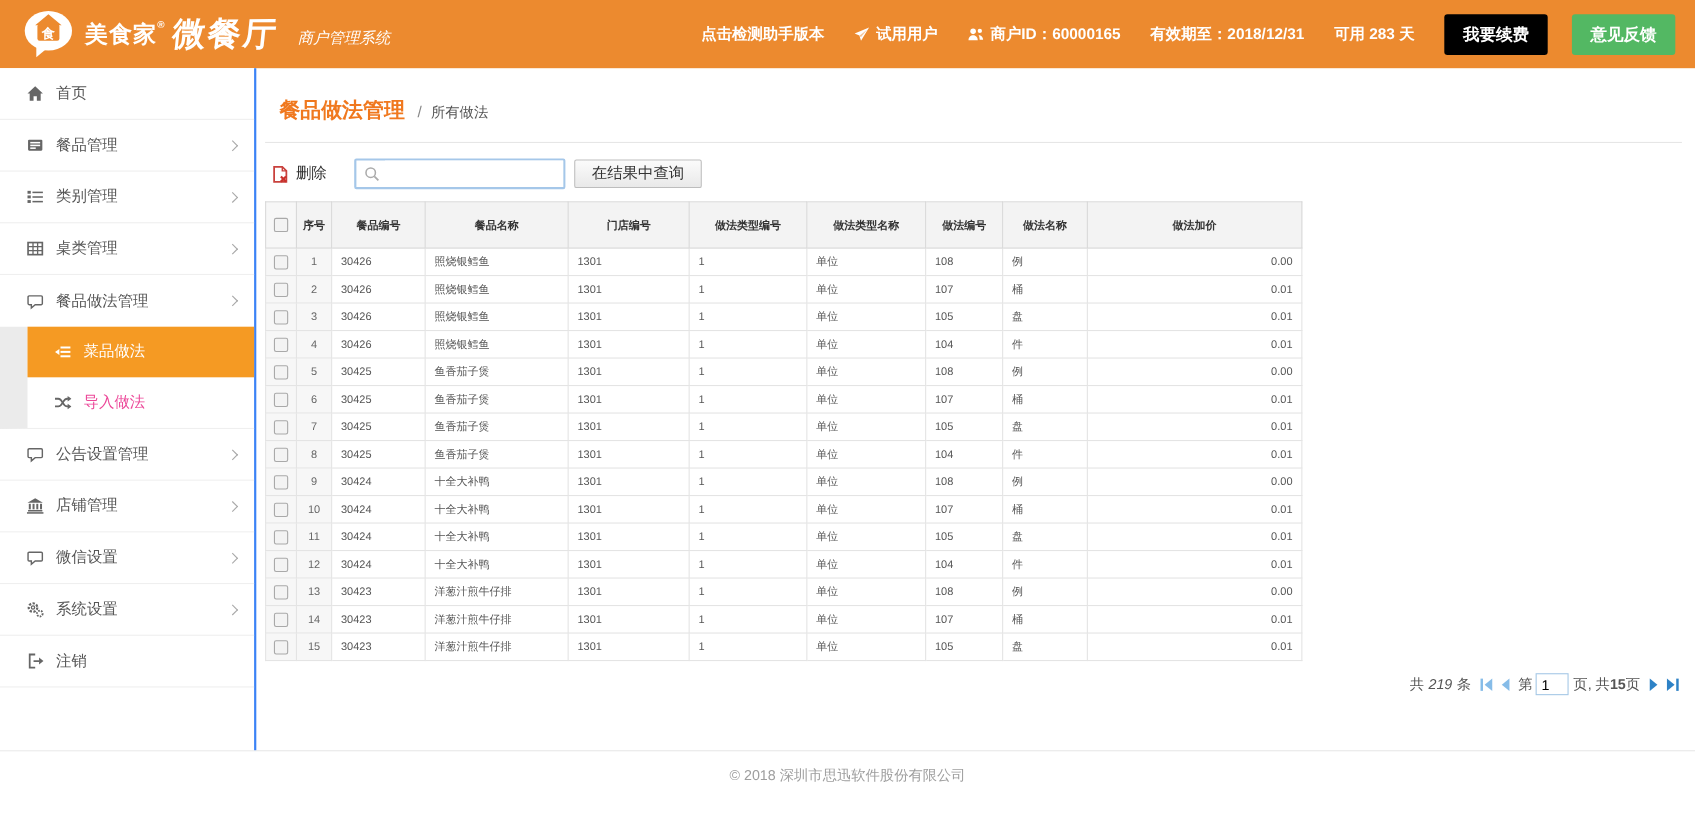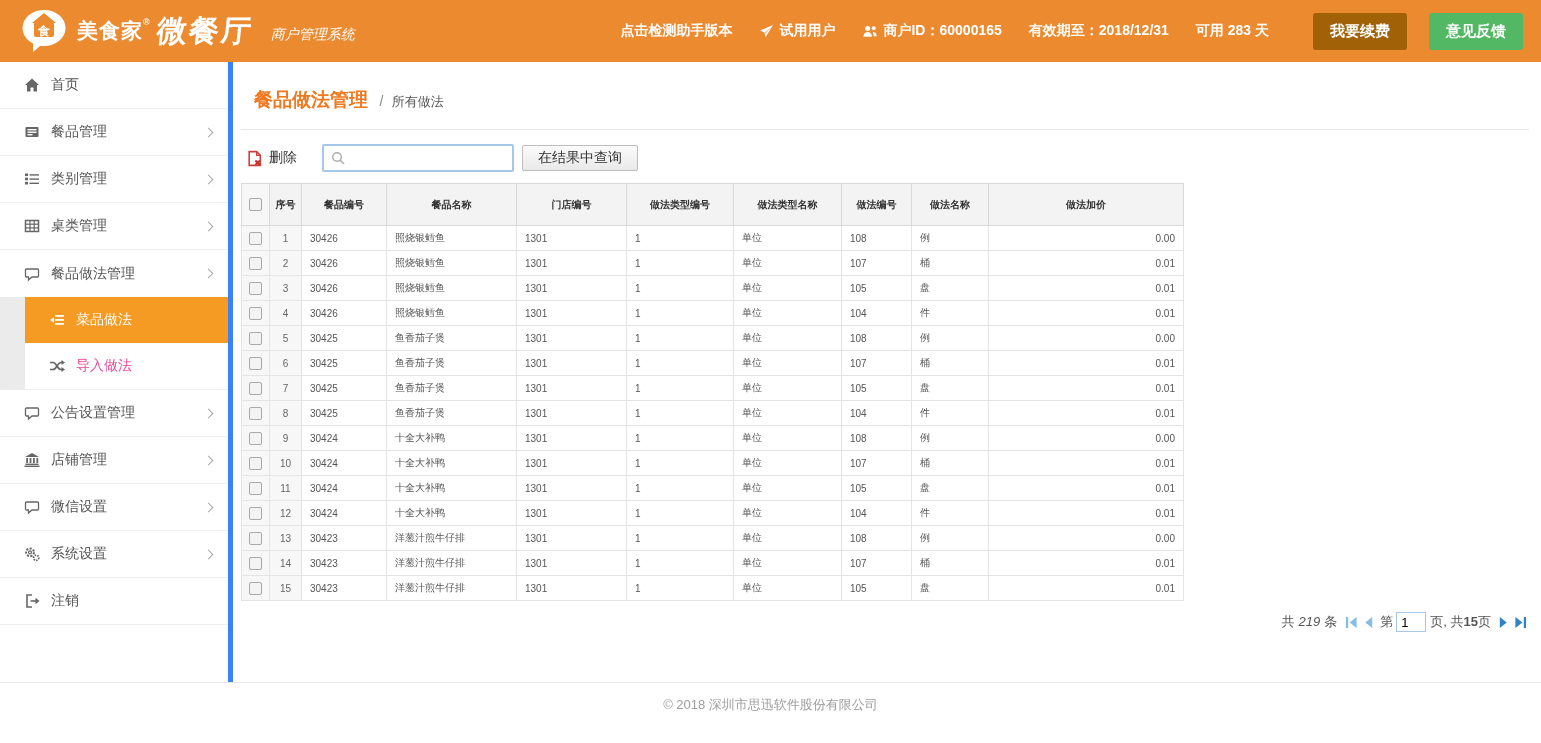--- a/index.html
+++ b/index.html
@@ -10,26 +10,26 @@
   .logo { display:flex; align-items:center; }
   .logo-bubble { width:48px; height:46px; margin-right:9px; }
   .brand-cn { font-size:21px; font-weight:bold; letter-spacing:1px; }
   .brand-reg { font-size:9px; vertical-align:top; }
   .brand-product { font-size:30px; font-weight:bold; margin-left:6px; transform:skewX(-6deg); letter-spacing:2px; }
   .subtitle { font-size:14px; margin-left:18px; align-self:flex-end; padding-bottom:10px;font-style:italic; }
   .topnav { margin-left:auto; display:flex; align-items:center; gap:27px; font-size:14px; font-weight:bold; }
   .topnav-item { display:flex; align-items:center; gap:5px; white-space:nowrap; }
   .topnav-item svg { display:block; }
   .top-btn { border:none; color:#fff; font-size:15px; font-weight:bold; padding:9px 17px; border-radius:3px; cursor:pointer; font-family:inherit; }
-  .btn-renew { background:#a16207; margin-left:44px; }
+  .btn-renew { background:#000000; margin-left:27px; }
   .btn-feedback { background:#53B863; margin-left:22px; }
 
   
   .layout { display:flex; height:620px; }
-  .sidebar { width:233px; border-right:5px solid #3b82f6; background:#fff; flex:0 0 233px; }
+  .sidebar { width:233px; border-right:2px solid #3b82f6; background:#fff; flex:0 0 233px; }
   .menu-item { height:47px; display:flex; align-items:center; padding:0 16px 0 24px; border-bottom:1px solid #EFEFEF; color:#555; font-size:14px; cursor:pointer; }
   .menu-item .mi-icon { width:18px; height:16px; margin-right:9px; display:flex; align-items:center; }
   .chevron { margin-left:auto; width:7px; height:7px; border-top:1px solid #A8A8A8; border-right:1px solid #A8A8A8; transform:rotate(45deg); }
   .submenu { border-left:25px solid #EBEBEB; border-bottom:1px solid #EFEFEF; }
   .submenu-item { height:46px; display:flex; align-items:center; padding-left:24px; color:#ec4899; font-size:14px; cursor:pointer; }
   .submenu-item .mi-icon { width:18px; height:16px; margin-right:9px; display:flex; align-items:center; }
   .submenu-item.active { background:#F59A23; color:#fff; }
 
   
   .main { flex:1; padding:0 12px 0 8px; }

